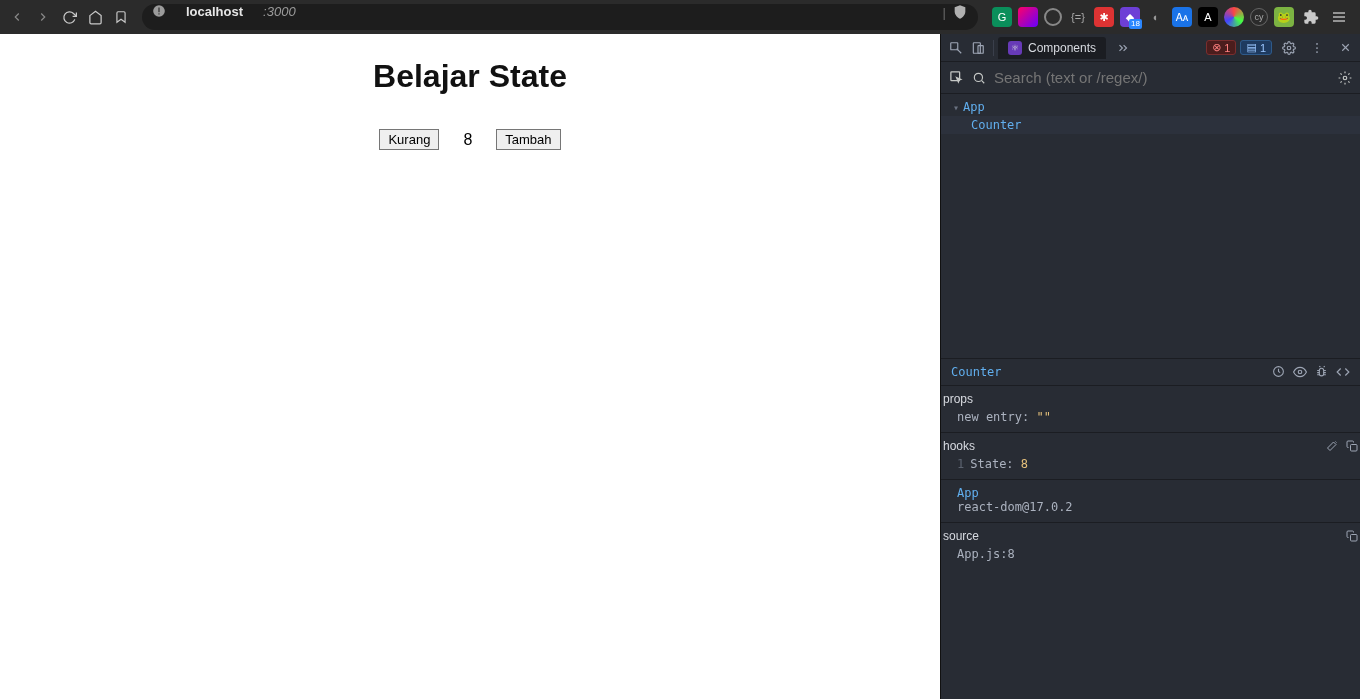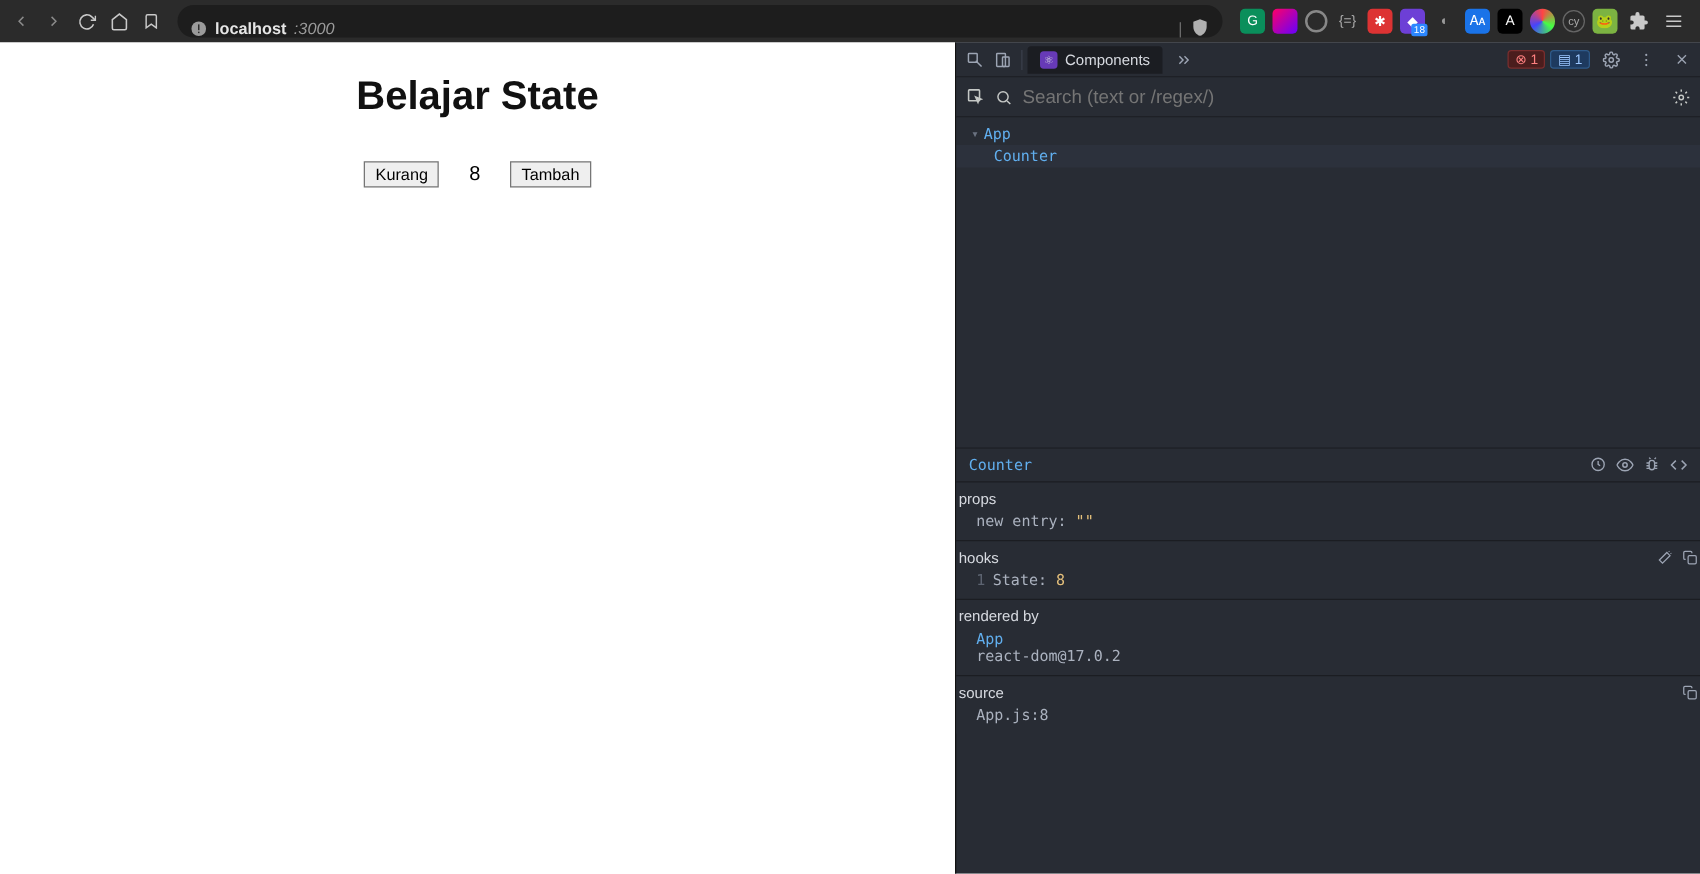--- a/index.html
+++ b/index.html
@@ -1,30 +1,30 @@
 <!DOCTYPE html>
 <html><head>
 <meta charset="utf-8">
 <style>
   * { box-sizing: border-box; margin: 0; padding: 0; }
   body { font-family: -apple-system, BlinkMacSystemFont, "Segoe UI", Arial, sans-serif; width:1360px; height:699px; overflow:hidden; background:#fff; }
   .browser-bar { background:#2b2b2b; height:34px; display:flex; align-items:center; padding:0 6px; gap:4px; }
   .nav-icon { width:22px; height:22px; display:flex; align-items:center; justify-content:center; color:#8a8a8a; cursor:pointer; }
   .nav-icon.light { color:#c9c9c9; }
-  .url-bar { flex:1; background:#1d1d1d; height:26px; border-radius:13px; display:flex; align-items:flex-end; padding:0 10px; color:#c9c9c9; font-size:13px; gap:6px; margin:0 6px; }
+  .url-bar { flex:1; background:#1d1d1d; height:26px; border-radius:13px; display:flex; align-items:flex-start; padding:0 10px; color:#c9c9c9; font-size:13px; gap:20px; margin:0 6px; }
   .url-bar .secure { color:#9b9b9b; }
   .url-host { color:#e6e6e6; font-weight:600; }
   .url-port { color:#9b9b9b;font-style:italic; }
   .url-right { margin-left:auto; display:flex; align-items:center; gap:6px; }
   .ext-row { display:flex; align-items:center; gap:6px; padding:0 4px; }
   .ext-ico { width:20px; height:20px; border-radius:4px; display:flex; align-items:center; justify-content:center; font-size:11px; color:#fff; position:relative; }
   .ext-badge { position:absolute; bottom:-2px; right:-2px; background:#2b87ff; color:#fff; font-size:8px; padding:0 2px; border-radius:2px; line-height:10px;text-align:right; }
 
   .workspace { display:flex; height:665px; }
-  .page { width:764px; background:#fff; display:flex; flex-direction:column; align-items:center; padding-top:24px; }
+  .page { width:940px; background:#fff; display:flex; flex-direction:column; align-items:center; padding-top:24px; }
   .page h1 { font-size:32px; font-weight:800; color:#111; }
   .counter-row { display:flex; align-items:center; gap:24px; margin-top:34px; }
   .counter-btn { background:#efefef; border:1px solid #767676; font-size:13px; padding:2px 8px; cursor:pointer; font-family:inherit; }
   .counter-val { font-size:16px; font-weight:400; }
 
   .devtools { flex:1; background:#282c34; color:#c5c8c6; display:flex; flex-direction:column; border-left:1px solid #111; font-size:12px; }
   .dt-tabbar { height:28px; background:#282c34; border-bottom:1px solid #1b1d22; display:flex; align-items:center; padding:0 4px; }
   .dt-tabbar .dt-ico { width:22px; height:22px; display:flex; align-items:center; justify-content:center; color:#9da5b4; cursor:pointer; }
   .dt-tabbar .sep { width:1px; height:16px; background:#3a3f4b; margin:0 4px; }
   .dt-tab { display:flex; align-items:center; gap:6px; background:#1b1d22; padding:4px 10px; border-radius:3px 3px 0 0; color:#d7dae0; }
@@ -294,23 +294,20 @@
                 </svg>
             </span>
           </span>
         </div>
         <div class="kv">
           <span class="idx">1</span><span class="key">State</span><span style="color:#abb2bf;">: </span><span class="num">8</span>
         </div>
       </div>
 
       <div class="insp-sec">
-        <div class="title">
-            <span>rendered by</span>
-          </div>
         <div class="kv"><span class="link">App</span></div>
         <div class="kv"><span>react-dom@17.0.2</span></div>
       </div>
 
       <div class="insp-sec" style="border-bottom:none;">
         <div class="title">
           <span>source</span>
           <span class="icons">
             <span>
               <svg width="12" height="12" viewBox="0 0 24 24" fill="none" stroke="currentColor" stroke-width="2">

